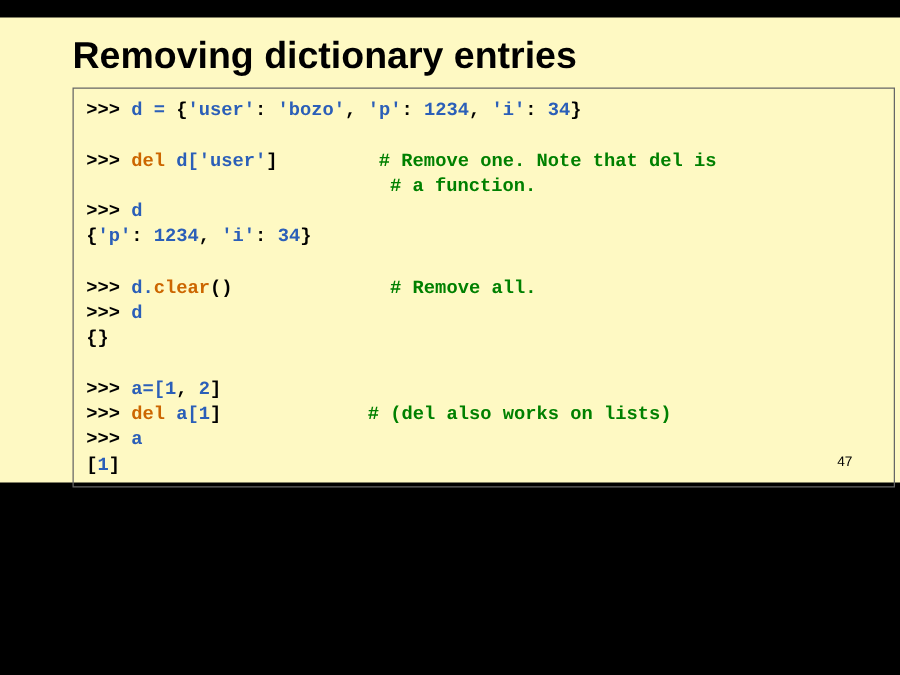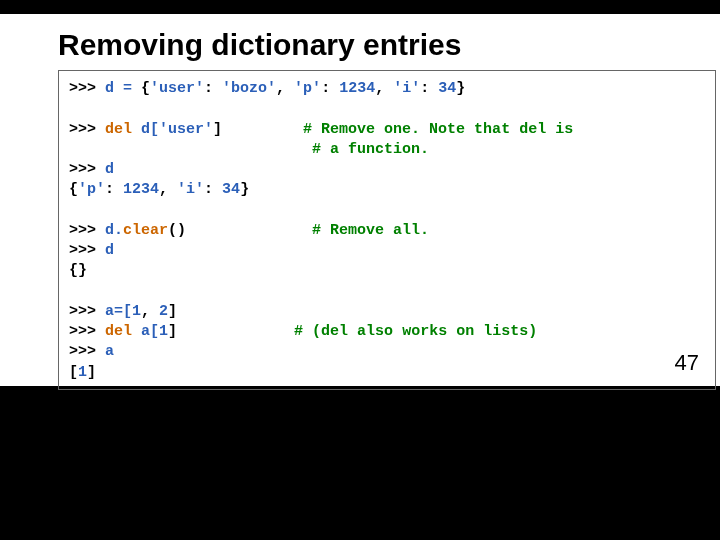--- a/index.html
+++ b/index.html
@@ -11,21 +11,21 @@
     font-family: Arial, Helvetica, sans-serif;
     position: relative;
     overflow: hidden;
   }
   .slide {
     position: absolute;
     top: 14px;
     left: 0;
     width: 720px;
     height: 372px;
-    background: #ffffff;
+    background: #fef9c3;
   }
   .title {
     font-size: 30px;
     font-weight: bold;
     color: #000;
     margin: 14px 0 8px 58px;
   }
   .codebox {
     margin: 0 4px 0 58px;
     border: 1px solid #666;
@@ -39,22 +39,22 @@
   }
   .codebox .b { font-weight: bold; }
   .codebox .k { color: #cc6600; } 
   .codebox .c { color: #008000; } 
   .codebox .s { color: #2b5fb8; } 
   .codebox .n { color: #2b5fb8; } 
   .codebox .y { color: #2b5fb8; } 
   .pagenum {
     position: absolute;
     bottom: 10px;
-    right: 21px;
-    font-size: 22px;
+    right: 38px;
+    font-size: 11px;
     color: #000;
   }
 </style>
 </head>
 <body>
 
 <div class="slide">
   <div class="title">Removing dictionary entries</div>
 
   <div class="codebox"><span class="b"><span>&gt;&gt;&gt; </span><span class="y">d = </span><span>{</span><span class="s">'user'</span><span>: </span><span class="s">'bozo'</span><span>, </span><span class="s">'p'</span><span>: </span><span class="n">1234</span><span>, </span><span class="s">'i'</span><span>: </span><span class="n">34</span><span>}</span></span>

